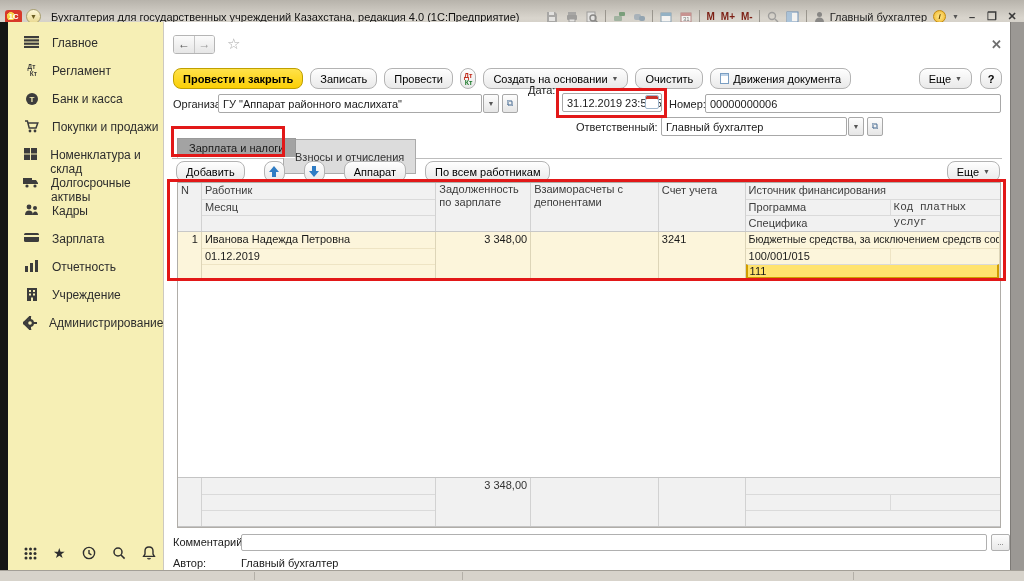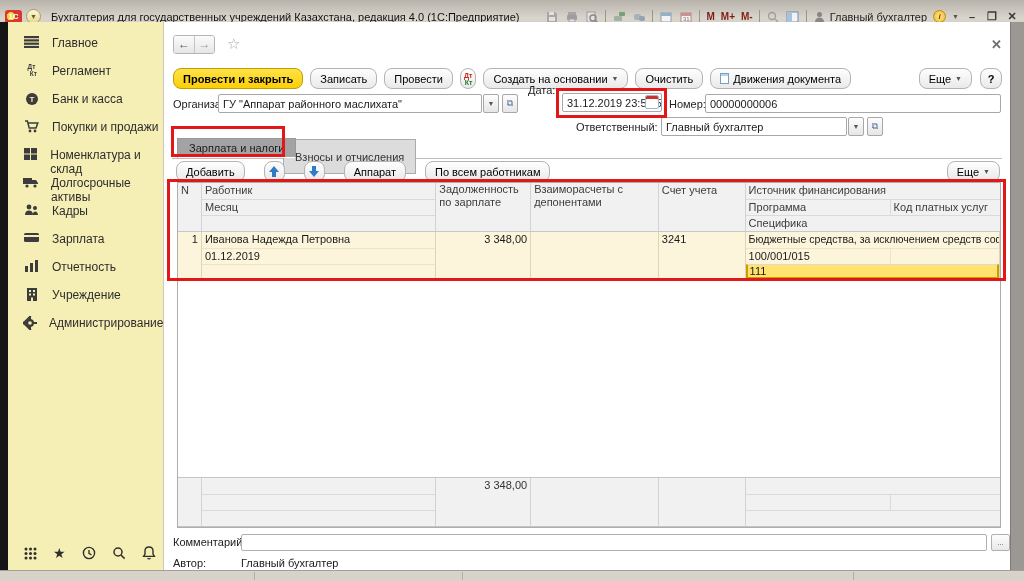--- a/index.html
+++ b/index.html
@@ -88,21 +88,21 @@
   .trow { display:flex; }
   .col { border-right:1px solid #d2d2d2; overflow:hidden; }
   .col:last-child { border-right:none; }
   .c-n{width:24px}.c-worker{width:235px}.c-debt{width:95px}.c-dep{width:128px}.c-acc{width:87px}.c-src{width:255px}
   .sub { height:16px; line-height:15px; padding:0 3px; white-space:nowrap; overflow:hidden; }
   .sub + .sub { border-top:1px solid #dadada; }
   .thead { background:#f1f1f1; color:#3c3c3c; border-bottom:1px solid #c8c8c8; }
   .thead .col { height:48px; }
   .split2 { display:flex; height:16px; border-top:1px solid #dadada; }
   .split2 .p1 { width:145px; border-right:1px solid #dadada; padding:0 3px; line-height:15px; }
-  .split2 .p2 { flex:1; padding:0 3px; line-height:15px; }
+  .split2 .p2 { flex:1; padding:0 3px; line-height:15px;font-family:Liberation Mono, monospace; }
   .split2 + .sub { border-top:1px solid #dadada; }
   .datarow { background:#fcf5db; border-bottom:1px solid #d8d0b2; }
   .datarow .col { height:48px; border-right:1px solid #ddd5b8; }
   .datarow .sub + .sub { border-top:1px solid #eee4c4; }
   .datarow .split2 { border-top:1px solid #eee4c4; }
   .datarow .split2 .p1 { border-right:1px solid #eee4c4; }
   .num { text-align:right; }
   .selcell { height:15px; margin:0; background:#ffe36e; border:2px solid #cf9c00; line-height:11px; padding:0 2px; display:flex; align-items:center; }
   .filler { flex:1; }
   .totrow { background:#f1f1f1; border-top:1px solid #c4c4c4; border-bottom:1px solid #c4c4c4; color:#333; }

